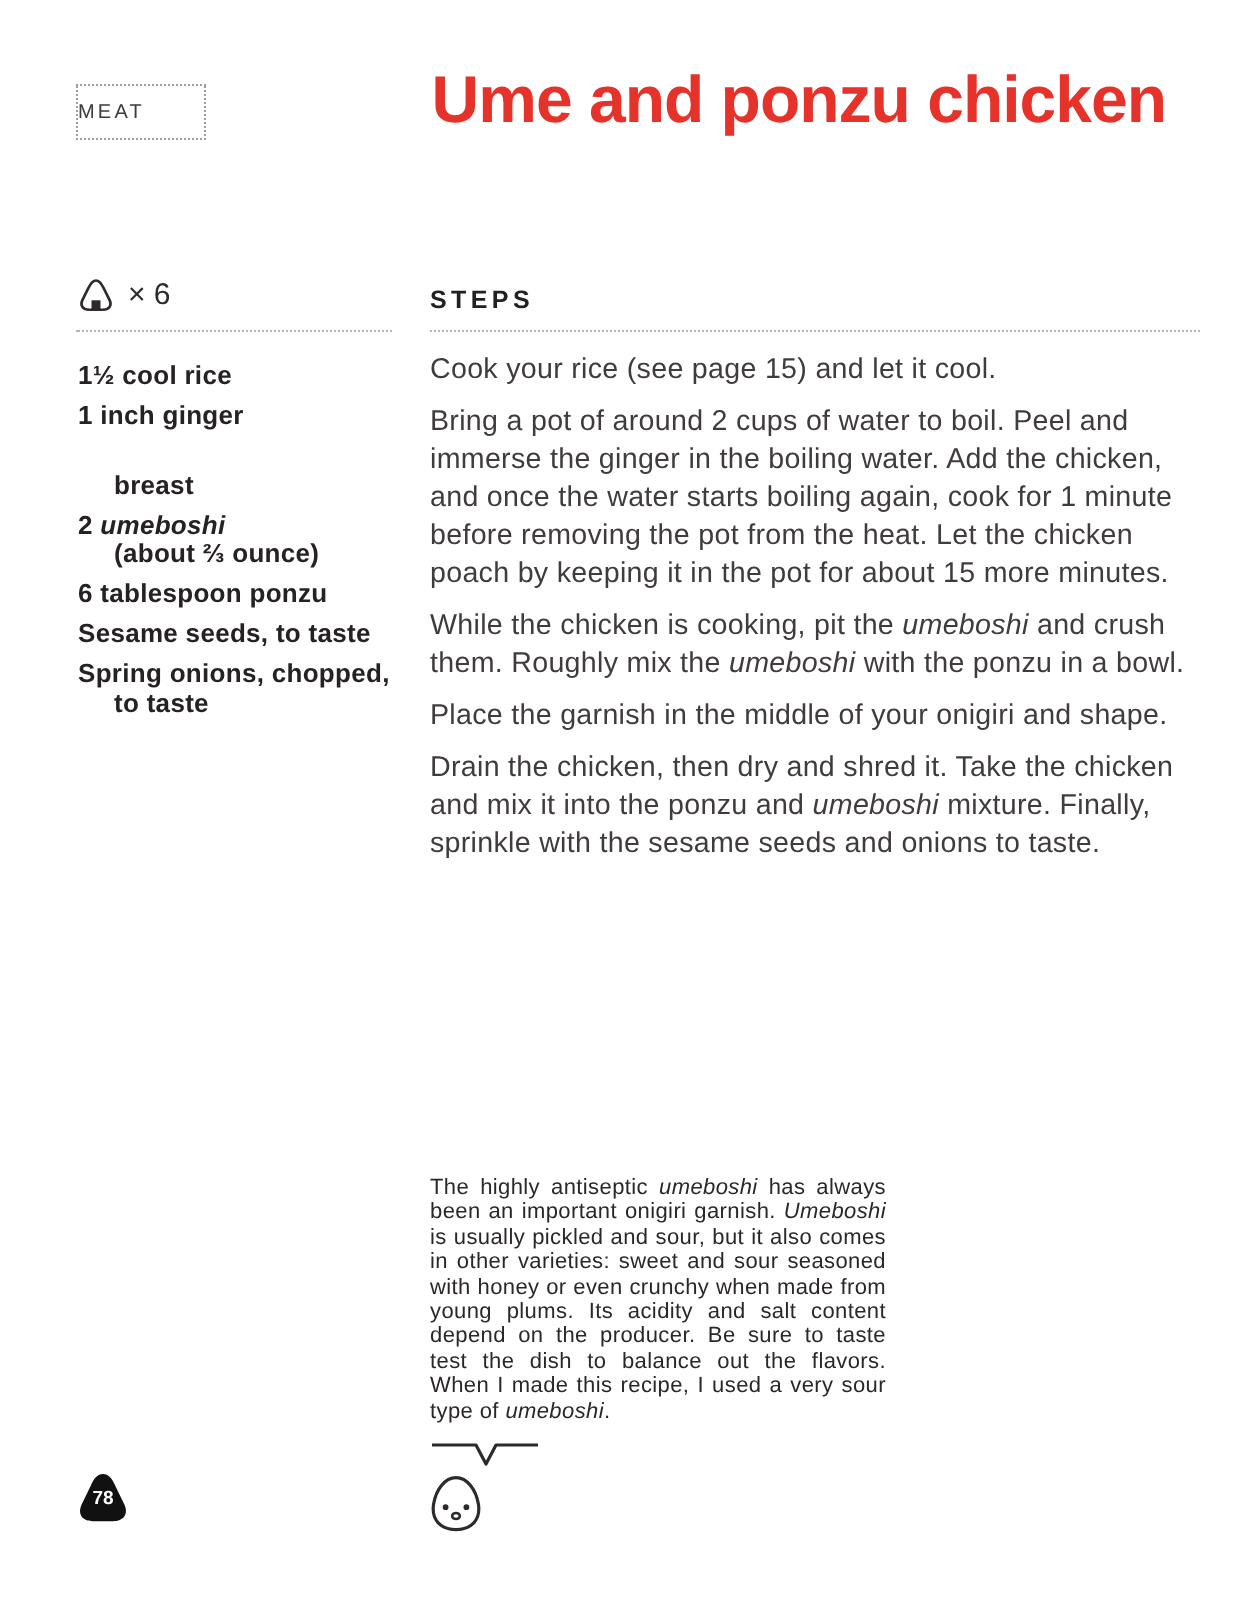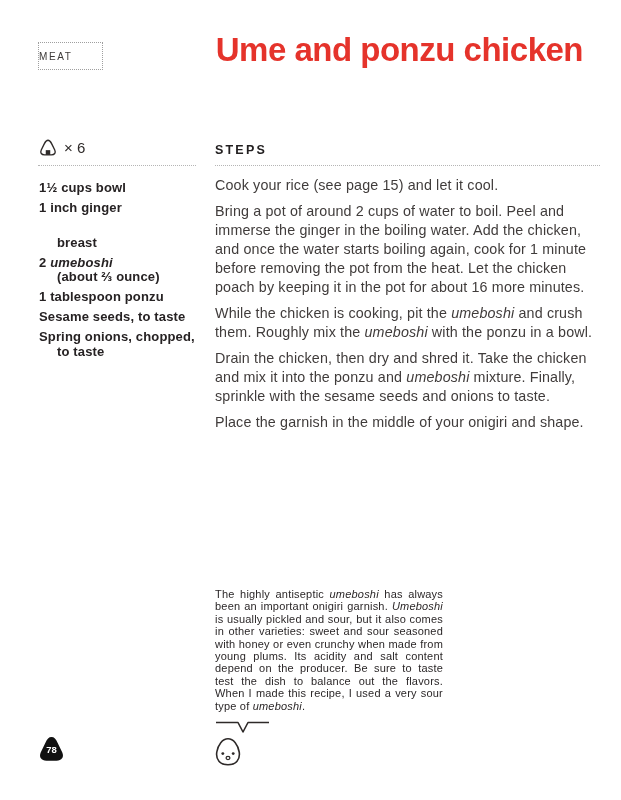--- a/index.html
+++ b/index.html
@@ -150,35 +150,35 @@
         <rect x="15" y="27" width="10" height="10.5" fill="#2e2a29"></rect>
       </svg>
     </span>
     <span>× 6</span>
   </div>
   <div class="steps-heading">STEPS</div>
   <div class="dotted-rule rule-left"></div>
   <div class="dotted-rule rule-right"></div>
 
   <div class="ingredients">
-    <div class="ingredient"><span>1½ cups bowl</span></div>
+    <div class="ingredient"><span>1½ cool rice</span></div>
     <div class="ingredient"><span>1 inch ginger</span></div>
     <div class="ingredient"><br><span>breast</span></div>
     <div class="ingredient"><span>2 </span><em>umeboshi</em><br><span>(about ⅔ ounce)</span></div>
-    <div class="ingredient"><span>1 tablespoon ponzu</span></div>
+    <div class="ingredient"><span>6 tablespoon ponzu</span></div>
     <div class="ingredient"><span>Sesame seeds, to taste</span></div>
     <div class="ingredient"><span>Spring onions, chopped,</span><br><span>to taste</span></div>
   </div>
 
   <div class="steps-body">
     <p class="step-paragraph"><span>Cook your rice (see page 15) and let it cool.</span></p>
-    <p class="step-paragraph"><span>Bring a pot of around 2 cups of water to boil. Peel and immerse the ginger in the boiling water. Add the chicken, and once the water starts boiling again, cook for 1 minute before removing the pot from the heat. Let the chicken poach by keeping it in the pot for about 16 more minutes.</span></p>
+    <p class="step-paragraph"><span>Bring a pot of around 2 cups of water to boil. Peel and immerse the ginger in the boiling water. Add the chicken, and once the water starts boiling again, cook for 1 minute before removing the pot from the heat. Let the chicken poach by keeping it in the pot for about 15 more minutes.</span></p>
     <p class="step-paragraph"><span>While the chicken is cooking, pit the </span><em>umeboshi</em><span> and crush them. Roughly mix the </span><em>umeboshi</em><span> with the ponzu in a bowl.</span></p>
+    <p class="step-paragraph"><span>Place the garnish in the middle of your onigiri and shape.</span></p>
     <p class="step-paragraph"><span>Drain the chicken, then dry and shred it. Take the chicken and mix it into the ponzu and </span><em>umeboshi</em><span> mixture. Finally, sprinkle with the sesame seeds and onions to taste.</span></p>
-    <p class="step-paragraph"><span>Place the garnish in the middle of your onigiri and shape.</span></p>
   </div>
 
   <div class="note"><span>The highly antiseptic </span><em>umeboshi</em><span> has always been an important onigiri garnish. </span><em>Umeboshi</em><span> is usually pickled and sour, but it also comes in other varieties: sweet and sour seasoned with honey or even crunchy when made from young plums. Its acidity and salt content depend on the producer. Be sure to taste test the dish to balance out the flavors. When I made this recipe, I used a very sour type of </span><em>umeboshi</em><span>.</span></div>
 
   <span class="speech-tail">
     <svg width="56" height="14" viewBox="0 0 56 14" aria-hidden="true">
       <polyline points="1,1.5 23,1.5 28,11 33,1.5 54,1.5" fill="none" stroke="#2e2a29" stroke-width="1.6" stroke-linejoin="round"></polyline>
     </svg>
   </span>
 

